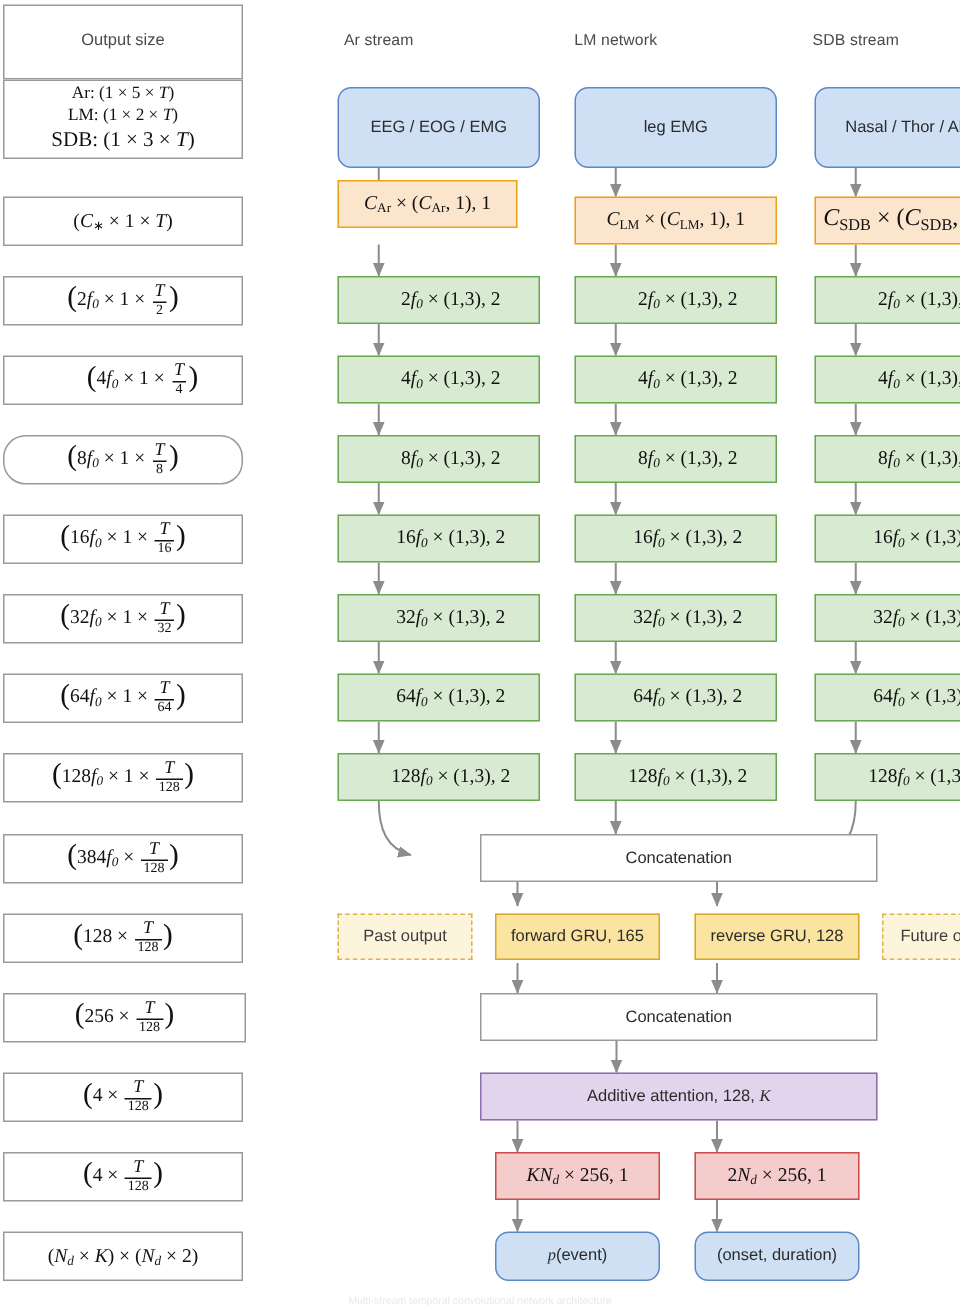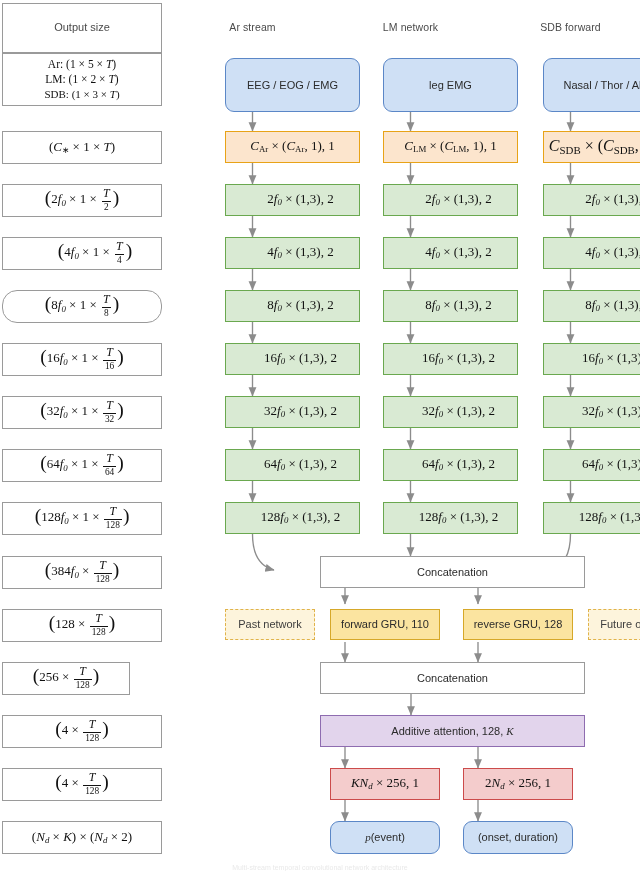--- a/index.html
+++ b/index.html
@@ -188,31 +188,31 @@
     </g>
   </svg>
 
   <div class="abs col-head" style="left:185px;top:21px;width:135px;">
     <span>Ar stream</span>
   </div>
   <div class="abs col-head" style="left:343px;top:21px;width:135px;">
     <span>LM network</span>
   </div>
   <div class="abs col-head" style="left:503px;top:21px;width:135px;">
-    <span>SDB forward</span>
+    <span>SDB stream</span>
   </div>
 
   <div class="abs osz title" style="left:2px;top:3px;width:160px;height:50px;">
     <span>Output size</span>
   </div>
 
   <div class="abs osz multi" style="left:2px;top:53px;width:160px;height:53px;">
     <span class="m" style="font-size:11.5px;">Ar: (1 <span class="times">×</span> 5 <span class="times">×</span> <i>T</i>)</span>
     <span class="m" style="font-size:11.5px;">LM: (1 <span class="times">×</span> 2 <span class="times">×</span> <i>T</i>)</span>
-    <span class="m" style="font-size:11px;">SDB: (1 <span class="times">×</span> 3 <span class="times">×</span> <i>T</i>)</span>
+    <span class="m" style="font-size:14px;">SDB: (1 <span class="times">×</span> 3 <span class="times">×</span> <i>T</i>)</span>
   </div>
 
   <div class="abs osz" style="left:2px;top:131px;width:160px;height:33px;">
     <span class="m">(<i>C</i><span class="sub">∗</span> <span class="times">×</span> 1 <span class="times">×</span> <i>T</i>)</span>
   </div>
 
   <div class="abs osz" style="left:2px;top:184px;width:160px;height:33px;">
     <span class="m"><span class="paren">(</span>2<i>f</i><span class="subi">0</span> <span class="times">×</span> 1 <span class="times">×</span>
       <span class="frac">
           <span class="num"><i>T</i></span>
@@ -277,21 +277,21 @@
   </div>
 
   <div class="abs osz" style="left:2px;top:609px;width:160px;height:33px;">
     <span class="m"><span class="paren">(</span>128 <span class="times">×</span>
       <span class="frac">
           <span class="num"><i>T</i></span>
           <span class="den">128</span>
         </span><span class="paren">)</span></span>
   </div>
 
-  <div class="abs osz" style="left:2px;top:662px;width:128px;height:33px;">
+  <div class="abs osz" style="left:2px;top:662px;width:162px;height:33px;">
     <span class="m"><span class="paren">(</span>256 <span class="times">×</span>
       <span class="frac">
           <span class="num"><i>T</i></span>
           <span class="den">128</span>
         </span><span class="paren">)</span></span>
   </div>
 
   <div class="abs osz" style="left:2px;top:715px;width:160px;height:33px;">
     <span class="m"><span class="paren">(</span>4 <span class="times">×</span>
       <span class="frac">
@@ -308,21 +308,21 @@
         </span><span class="paren">)</span></span>
   </div>
 
   <div class="abs osz" style="left:2px;top:821px;width:160px;height:33px;">
     <span class="m">(<i>N</i><span class="subi">d</span> <span class="times">×</span> <i>K</i>) <span class="times">×</span> (<i>N</i><span class="subi">d</span> <span class="times">×</span> 2)</span>
   </div>
 
   <div class="abs node input" style="left:185px;top:58px;width:135px;height:54px;">
     <span>EEG / EOG / EMG</span>
   </div>
-  <div class="abs node conv1" style="left:185px;top:131px;width:135px;height:32px;">
+  <div class="abs node conv1" style="left:185px;top:120px;width:120px;height:32px;">
     <span class="m"><i>C</i><span class="sub rm">Ar</span> <span class="times">×</span> (<i>C</i><span class="sub rm">Ar</span>, 1), 1</span>
   </div>
   <div class="abs node conv" style="left:185px;top:184px;width:135px;height:32px;">
     <span class="m">2<i>f</i><span class="subi">0</span> <span class="times">×</span> (1,3), 2</span>
     </div>
   <div class="abs node conv" style="left:185px;top:237px;width:135px;height:32px;">
     <span class="m">4<i>f</i><span class="subi">0</span> <span class="times">×</span> (1,3), 2</span>
     </div>
   <div class="abs node conv" style="left:185px;top:290px;width:135px;height:32px;">
     <span class="m">8<i>f</i><span class="subi">0</span> <span class="times">×</span> (1,3), 2</span>
@@ -394,24 +394,24 @@
     </div>
   <div class="abs node conv" style="left:503px;top:502px;width:135px;height:32px;">
     <span class="m">128<i>f</i><span class="subi">0</span> <span class="times">×</span> (1,3), 2</span>
     </div>
 
   <div class="abs node plain" style="left:280px;top:556px;width:265px;height:32px;">
     <span>Concatenation</span>
   </div>
 
   <div class="abs node ghost" style="left:185px;top:609px;width:90px;height:31px;">
-    <span>Past network</span>
+    <span>Past output</span>
   </div>
   <div class="abs node gru" style="left:290px;top:609px;width:110px;height:31px;">
-    <span>forward GRU, 110</span>
+    <span>forward GRU, 165</span>
   </div>
   <div class="abs node gru" style="left:423px;top:609px;width:110px;height:31px;">
     <span>reverse GRU, 128</span>
   </div>
   <div class="abs node ghost" style="left:548px;top:609px;width:90px;height:31px;">
     <span>Future output</span>
   </div>
 
   <div class="abs node plain" style="left:280px;top:662px;width:265px;height:32px;">
     <span>Concatenation</span>

